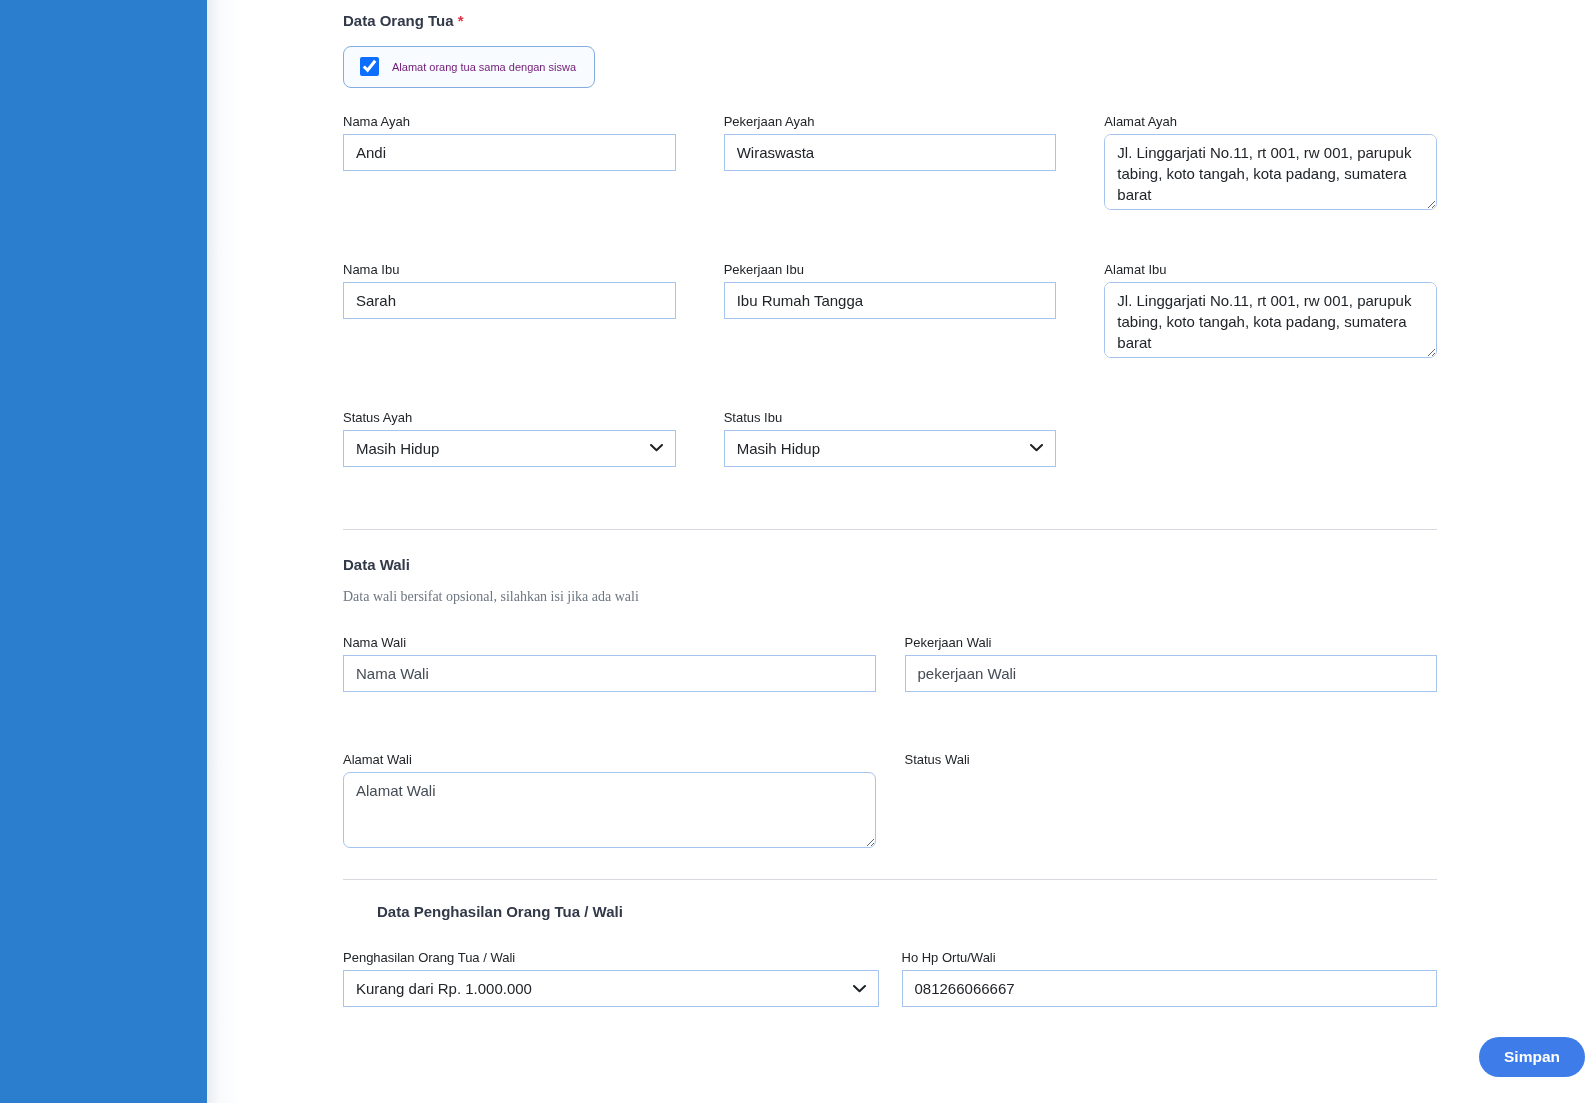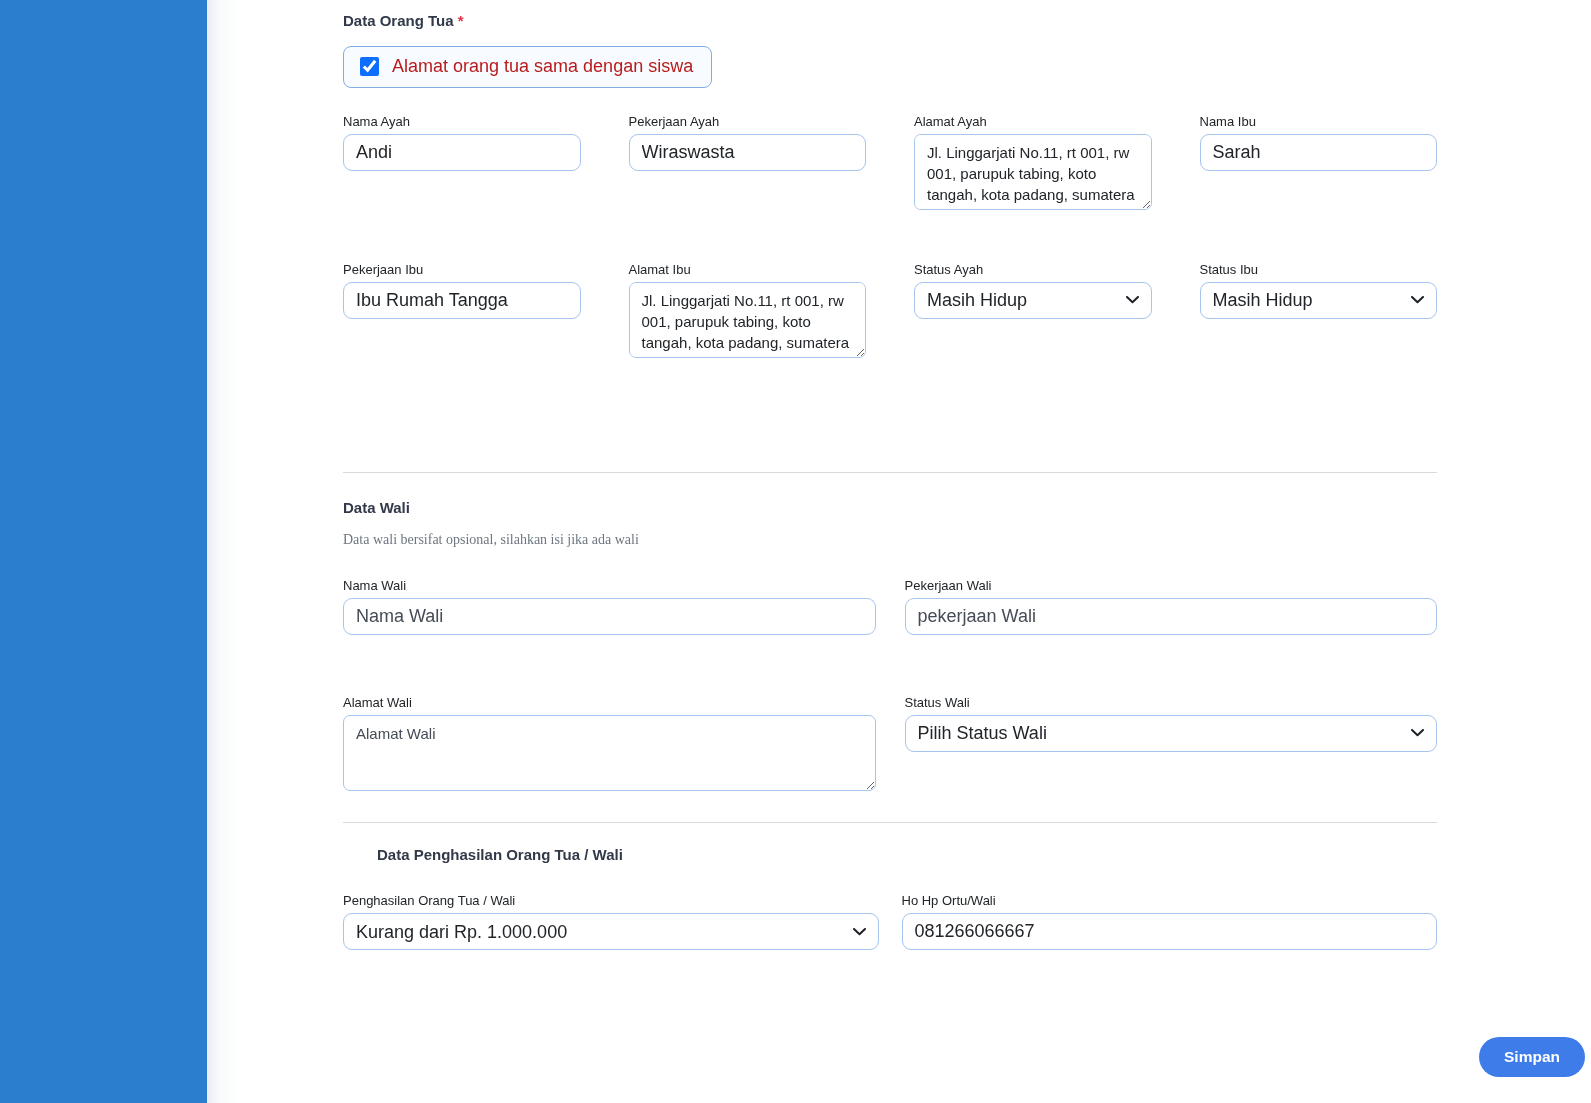--- a/index.html
+++ b/index.html
@@ -26,29 +26,29 @@
   .section-subtitle { font-size:14px; color:#6d7680; margin-top:14px;font-family:Liberation Serif, serif; }
 
   .checkbox-card {
     margin-top:15px; display:inline-flex; align-items:center; gap:13px;
     border:1px solid #83ade2; background:#f8fbff; border-radius:8px;
     height:42px; padding:0 18px 0 16px;
   }
   .checkbox-card input[type=checkbox] {
     width:19px; height:19px; margin:0; accent-color:#0d6efd; cursor:pointer;
   }
-  .checkbox-card .cb-label { font-size:18px; color:#b91c1c; cursor:pointer; }
-
-  .grid3 { display:grid; grid-template-columns:repeat(4,1fr); column-gap:16px; row-gap:25px; align-items:start; margin-top:26px;gap:48px; }
+  .checkbox-card .cb-label { font-size:11px; color:#701a75; cursor:pointer; }
+
+  .grid3 { display:grid; grid-template-columns:repeat(3,1fr); column-gap:16px; row-gap:25px; align-items:start; margin-top:26px;gap:48px; }
   .grid2 { display:grid; grid-template-columns:repeat(2,1fr); column-gap:29px; align-items:start; }
 
   .field-label { display:block; font-size:13px; color:#212529; margin-bottom:5px; }
   .text-input, .select-input {
-    width:100%; height:37px; border:1px solid #a5c4ee; border-radius:9px;
-    padding:0 12px; font-size:18px; color:#212529; background:#fff;
+    width:100%; height:37px; border:1px solid #a5c4ee; border-radius:0;
+    padding:0 12px; font-size:15px; color:#212529; background:#fff;
     font-family:inherit; outline:none;
   }
   .textarea-input {
     width:100%; height:76px; border:1px solid #a5c4ee; border-radius:7px;
     padding:7px 12px; font-size:15px; color:#212529; background:#fff;
     font-family:inherit; line-height:1.4; resize:both; outline:none;
   }
   ::placeholder { color:#454c55; opacity:1; }
   .select-wrap { position:relative; }
   .select-input { appearance:none; -webkit-appearance:none; padding-right:34px; }
@@ -161,30 +161,20 @@
       </div>
     </div>
 
     <div class="grid2 wali-grid2">
       <div class="field">
         <label class="field-label">Alamat Wali</label>
         <textarea class="textarea-input" placeholder="Alamat Wali" style=""></textarea>
       </div>
       <div class="field">
         <label class="field-label">Status Wali</label>
-        <div class="select-wrap">
-          <select class="select-input">
-            <option>Pilih Status Wali</option>
-          </select>
-          <span class="chev">
-            <svg width="13" height="8" viewBox="0 0 13 8">
-                <path d="M1 1l5.5 5.3L12 1" stroke="#1d2126" stroke-width="2" fill="none" stroke-linecap="round" stroke-linejoin="round"></path>
-              </svg>
-          </span>
-        </div>
       </div>
     </div>
 
     <hr class="divider divider-2">
 
     
     <div class="section-title income-head">Data Penghasilan Orang Tua / Wali</div>
 
     <div class="grid2 income-grid">
       <div class="field">

